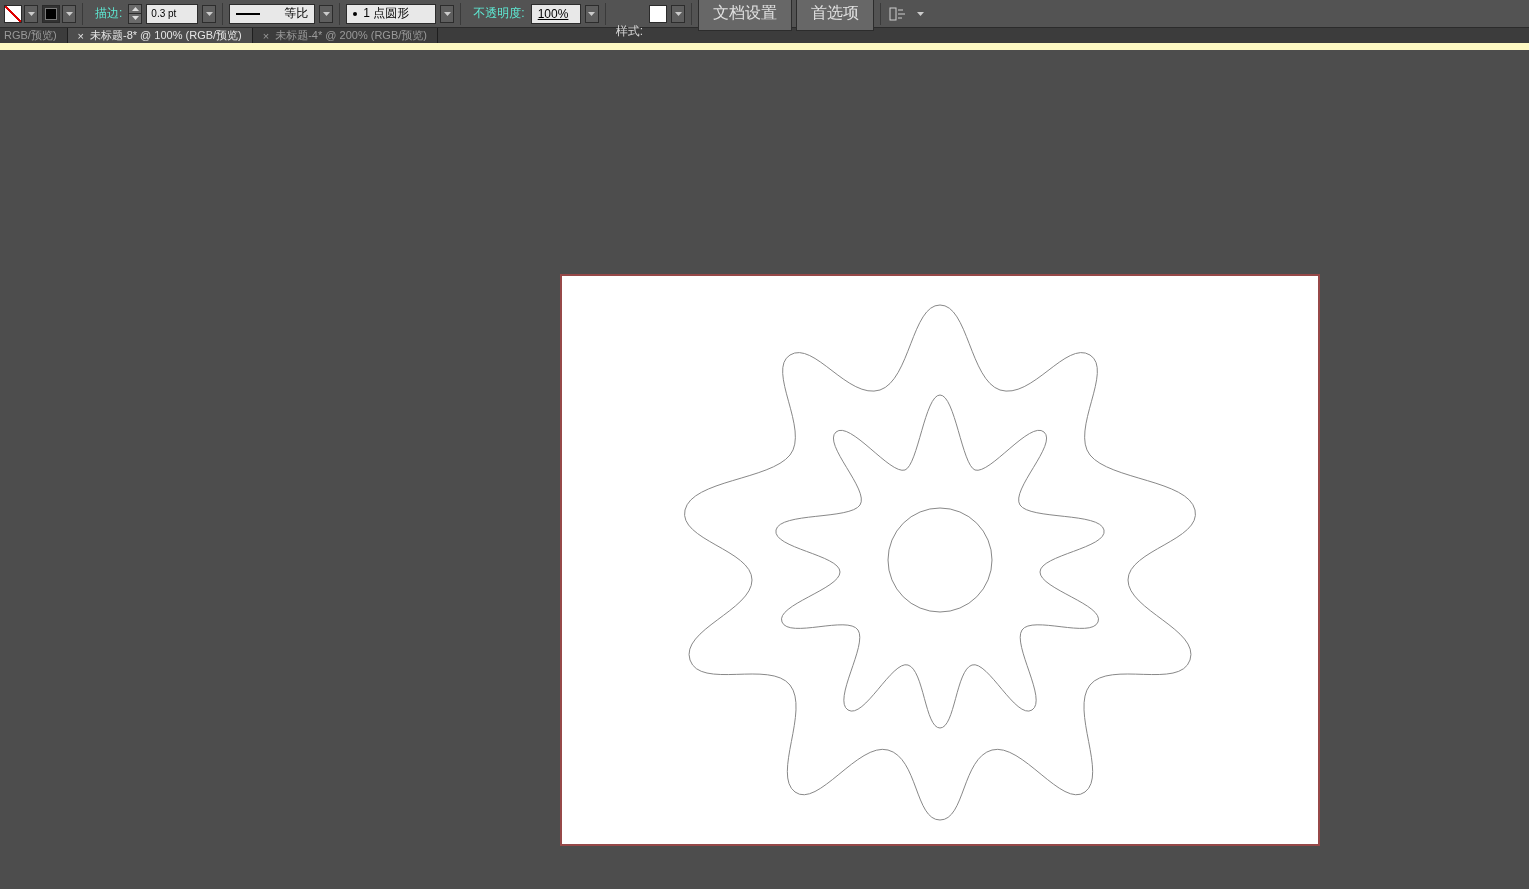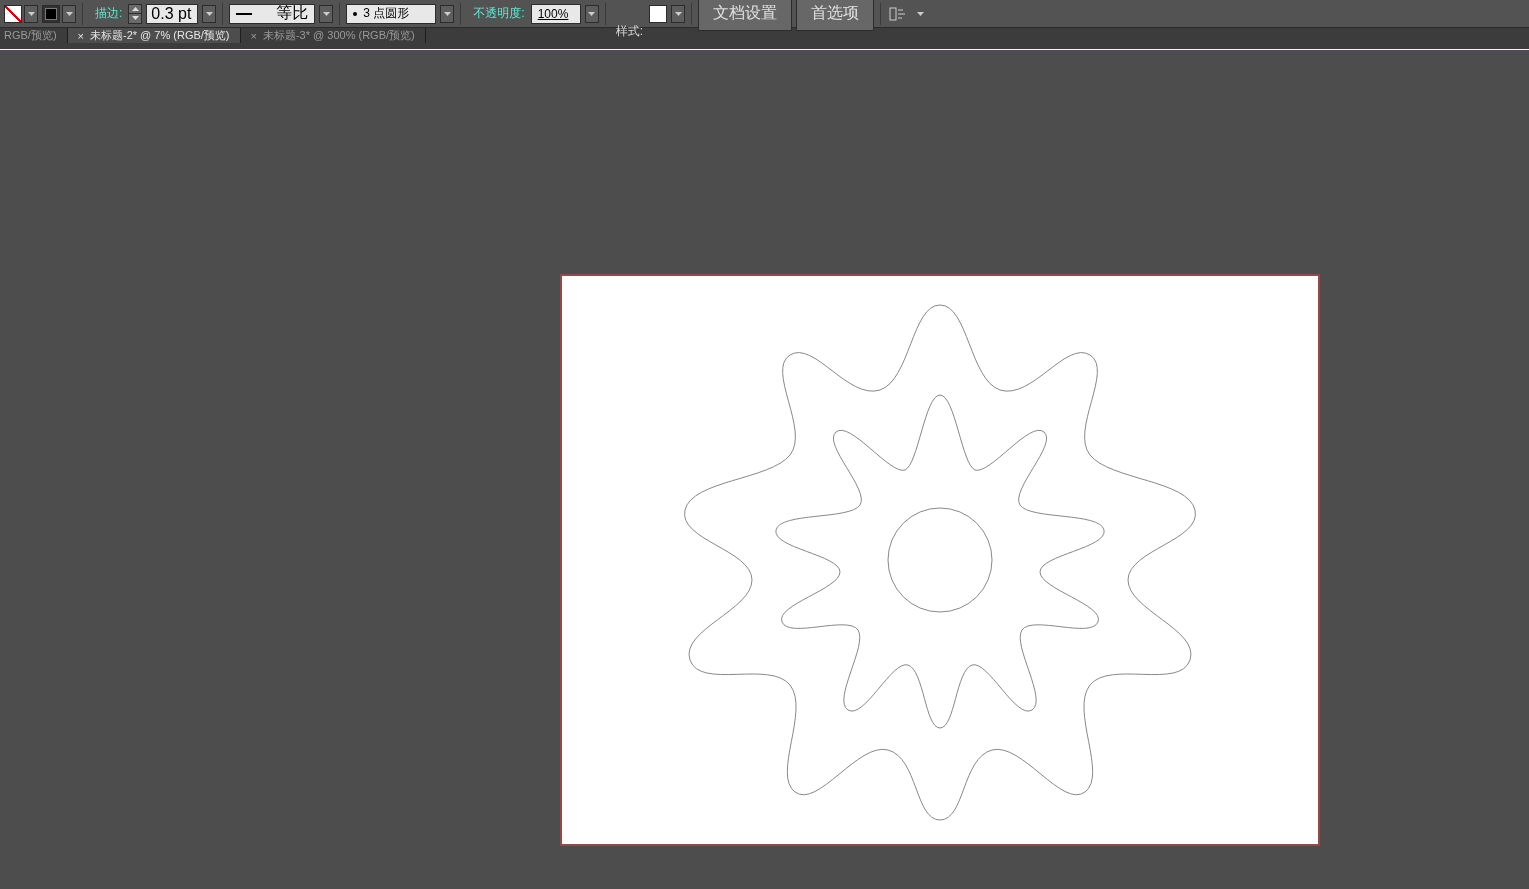--- a/index.html
+++ b/index.html
@@ -33,49 +33,49 @@
 
   .dd-btn{ width:14px; height:18px; background:#5e5e5e; border:1px solid #2c2c2c; display:flex; align-items:center; justify-content:center; cursor:pointer;}
   .dd-btn svg{display:block;}
 
   .sep { width:1px; height:22px; background:#3a3a3a; margin:0 2px;}
 
   .label-orange{ color:#5eead4; padding:0 2px 0 6px; }
 
   .text-input{
     height:20px; background:#e8e8e8; color:#000; border:1px solid #2c2c2c;
-    padding:0 4px; font-family:inherit; font-size:16px; width:52px;
+    padding:0 4px; font-family:inherit; font-size:10px; width:52px;
   }
 
   .stepper{ width:14px; height:20px; display:flex; flex-direction:column; border:1px solid #2c2c2c;}
   .stepper .sb{flex:1;background:#6a6a6a;display:flex;align-items:center;justify-content:center;cursor:pointer;}
   .stepper .sb:first-child{border-bottom:1px solid #2c2c2c;}
 
   .combo-wide{height:20px;background:#e8e8e8;color:#000;border:1px solid #2c2c2c;display:flex;align-items:center;padding:0 6px;gap:8px;width:86px;}
   .combo-wide .line{flex:1;height:2px;background:#000;}
-  .combo-wide .txt{font-size:16px;margin-left:16px;}
+  .combo-wide .txt{font-size:12px;margin-left:16px;}
 
   .profile-box{height:20px;background:#e8e8e8;color:#000;border:1px solid #2c2c2c;display:flex;align-items:center;padding:0 6px;gap:6px;width:90px;}
   .profile-box .dot{width:4px;height:4px;border-radius:50%;background:#000;}
 
   .opacity-box{height:20px;background:#e8e8e8;color:#000;border:1px solid #2c2c2c;display:flex;align-items:center;padding:0 6px;width:50px;text-decoration:underline;}
 
   .style-swatch{width:18px;height:18px;background:#fff;border:1px solid #2c2c2c;}
 
   .btn{
     height:20px;padding:16px 14px;background:#676767;color:#e0e0e0;
     border:1px solid #2c2c2c;display:flex;align-items:center;cursor:pointer;font-size:16px;
   }
 
   .pref-icon{width:22px;height:20px;display:flex;align-items:center;justify-content:center;cursor:pointer;color:#cfcfcf;}
 
   
   .tabs-bar{
-    height:22px;background:#3c3c3c;border-bottom:1px solid #fef9c3;
-    display:flex;align-items:flex-start;font-size:11px;
+    height:22px;background:#3c3c3c;border-bottom:7px solid #fef9c3;
+    display:flex;align-items:flex-end;font-size:11px;
   }
   .tab{display:flex;align-items:center;gap:6px;padding:0 10px;border-right:1px solid #1e1e1e;cursor:pointer;color:#9a9a9a;}
   .tab.partial{padding-left:4px;}
   .tab.active{background:#4d4d4d;color:#e6e6e6;}
   .tab .close{font-size:11px;color:#9a9a9a;}
   .tab.active .close{color:#e6e6e6;}
 
   
   .work-area{position:absolute;top:50px;left:0;right:0;bottom:0;background:#4d4d4d;}
   .artboard{
@@ -138,21 +138,21 @@
   <div class="dd-btn">
     <svg width="7" height="4" viewBox="0 0 7 4">
         <path d="M0 0 L7 0 L3.5 4 Z" fill="#ccc"></path>
       </svg>
   </div>
 
   <div class="sep"></div>
 
   <div class="profile-box">
     <div class="dot"></div>
-    <span>3 点圆形</span>
+    <span>1 点圆形</span>
   </div>
   <div class="dd-btn">
     <svg width="7" height="4" viewBox="0 0 7 4">
         <path d="M0 0 L7 0 L3.5 4 Z" fill="#ccc"></path>
       </svg>
   </div>
 
   <div class="sep"></div>
 
   <span class="label-orange">不透明度:</span>
@@ -195,25 +195,25 @@
   </div>
 
 </div>
 
 <div class="tabs-bar">
   <div class="tab partial">
     <span>RGB/预览)</span>
   </div>
   <div class="tab active">
     <span class="close">×</span>
-    <span>未标题-2* @ 7% (RGB/预览)</span>
+    <span>未标题-8* @ 100% (RGB/预览)</span>
   </div>
   <div class="tab">
     <span class="close">×</span>
-    <span>未标题-3* @ 300% (RGB/预览)</span>
+    <span>未标题-4* @ 200% (RGB/预览)</span>
   </div>
 </div>
 
 <div class="work-area">
   <div class="artboard">
 
     <svg class="flower-svg" width="540" height="540" viewBox="-270 -270 540 540">
       <g fill="none" stroke="#888" stroke-width="1">
 
         <path d="

